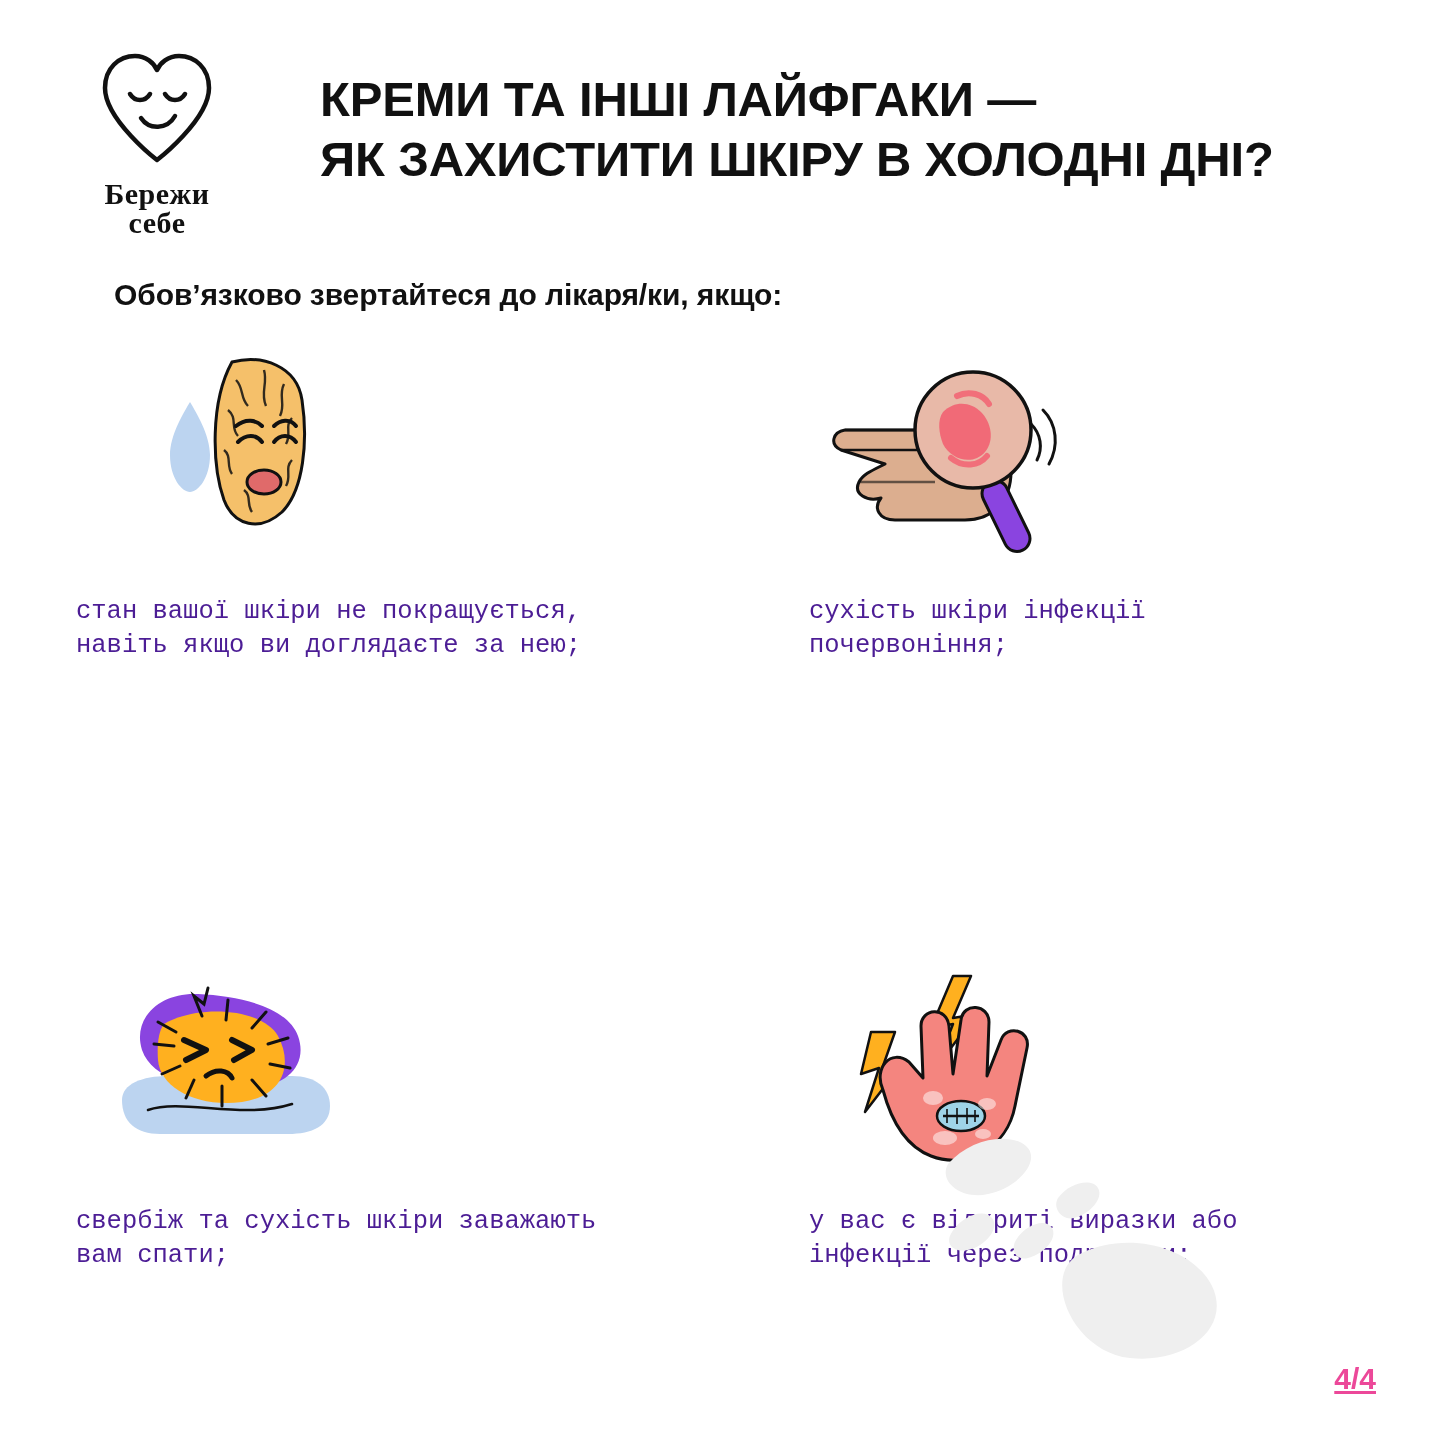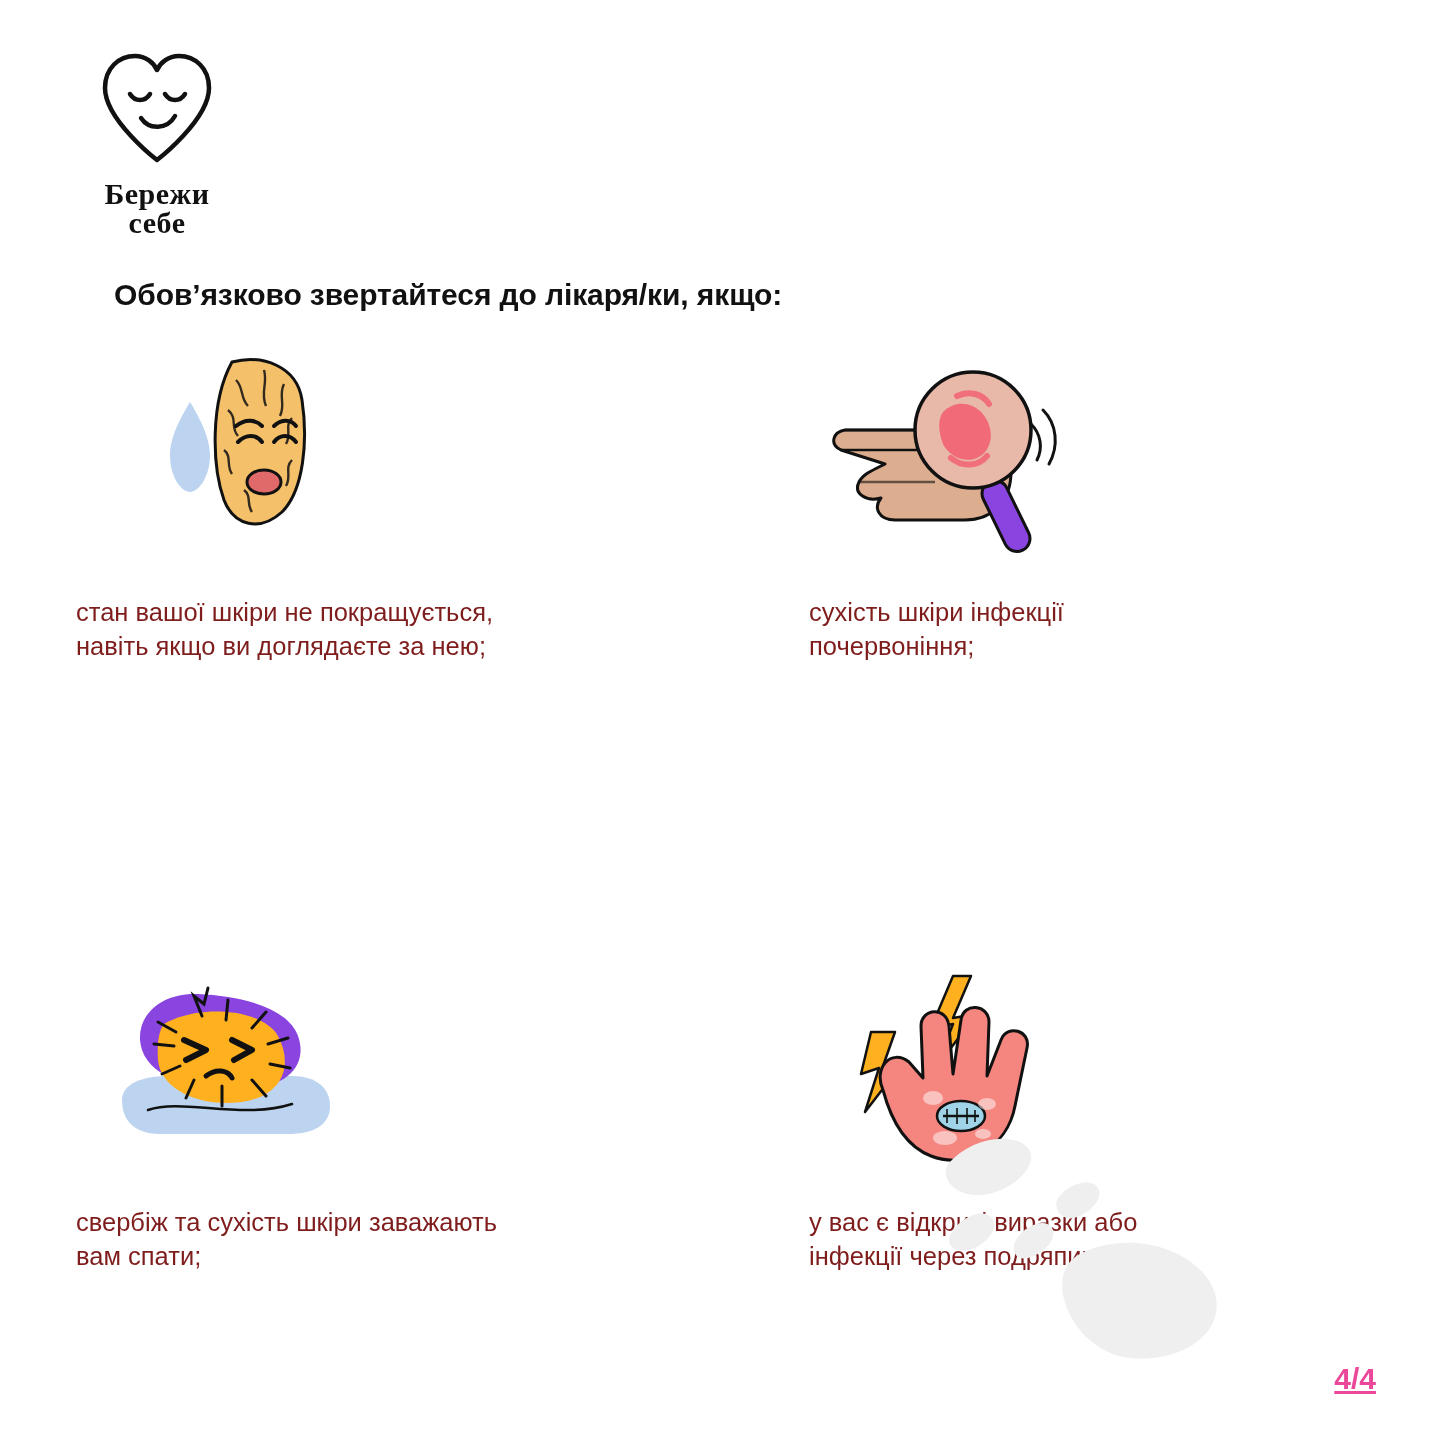--- a/index.html
+++ b/index.html
@@ -55,22 +55,23 @@
     color: #111111;
     letter-spacing: -0.1px;
     margin-left: 42px;
   }
 
   
   .item { position: absolute; }
   .item .caption {
     font-size: 25.5px;
     line-height: 1.35;
-    color: #7f1d1d;
+    color: #4c1d95;
     white-space: pre-line;
+    font-family: Liberation Mono, monospace;
   }
 
   
   #item-1 { left: 72px;  top: 340px;  width: 620px; }
   #item-2 { left: 805px; top: 340px;  width: 600px; }
   #item-3 { left: 72px;  top: 650px;  width: 620px; }
   #item-4 { left: 805px; top: 650px;  width: 600px; }
   #item-5 { left: 72px;  top: 975px;  width: 620px; }
 
   #item-1 .caption { position:absolute; left: 4px; top: 255px; }
@@ -114,20 +115,24 @@
       <path d="M33 46 C38 54 48 54 53 46" fill="none" stroke="#111" stroke-width="4.5" stroke-linecap="round"></path>
       <path d="M68 46 C73 54 83 54 88 46" fill="none" stroke="#111" stroke-width="4.5" stroke-linecap="round"></path>
       <path d="M44 70 C52 82 70 82 78 68" fill="none" stroke="#111" stroke-width="4.5" stroke-linecap="round"></path>
     </svg>
     <div class="logo-text">
       <span>Бережи</span>
       <span class="l2">себе</span>
     </div>
   </div>
 
+  <div class="title">
+    <div>КРЕМИ ТА ІНШІ ЛАЙФГАКИ —</div>
+    <div>ЯК ЗАХИСТИТИ ШКІРУ В ХОЛОДНІ ДНІ?</div>
+  </div>
 
   <div class="subtitle">Обов’язково звертайтеся до лікаря/ки, якщо:</div>
 
   <div class="item" id="item-1">
     <div class="art-wrap" id="art-1">
       <svg width="230" height="230" viewBox="0 0 230 230">
 
         <path d="M38 115 C38 95 52 72 58 62 C64 72 78 95 78 115 C78 138 66 152 58 152 C50 152 38 138 38 115 Z" fill="#bcd4f0"></path>
 
         <path d="M100 22 C130 14 165 26 170 60 C176 100 172 150 150 172 C128 192 102 186 92 160 C80 126 78 62 100 22 Z" fill="#f5c06a" stroke="#111" stroke-width="3"></path>

